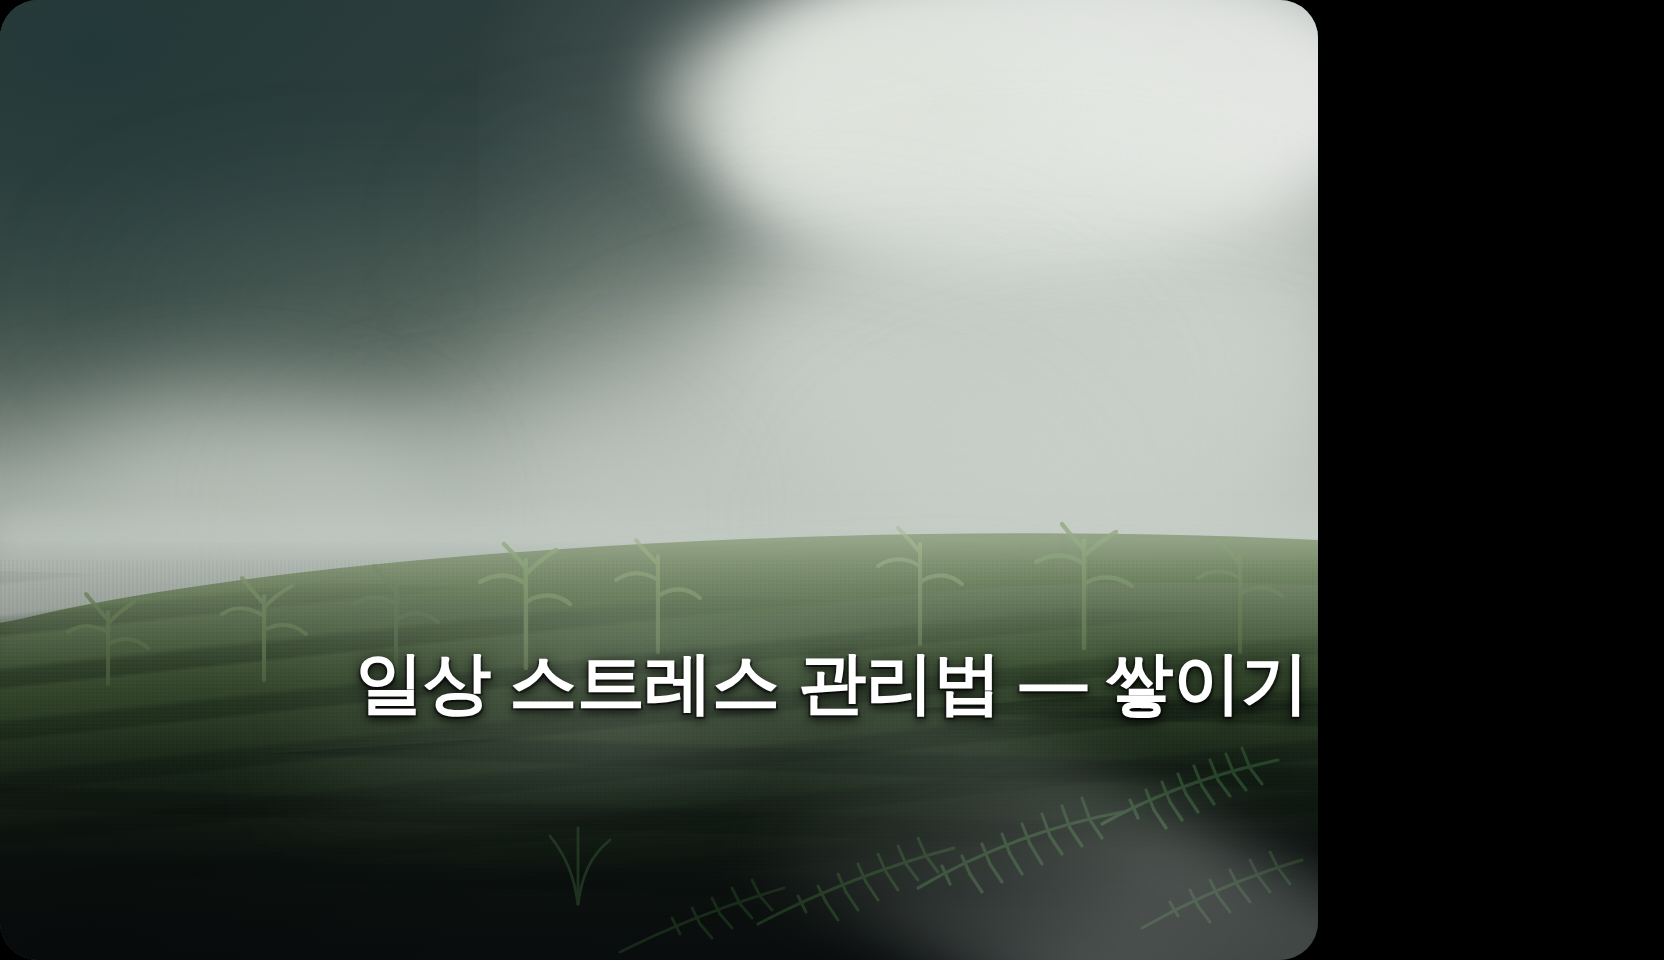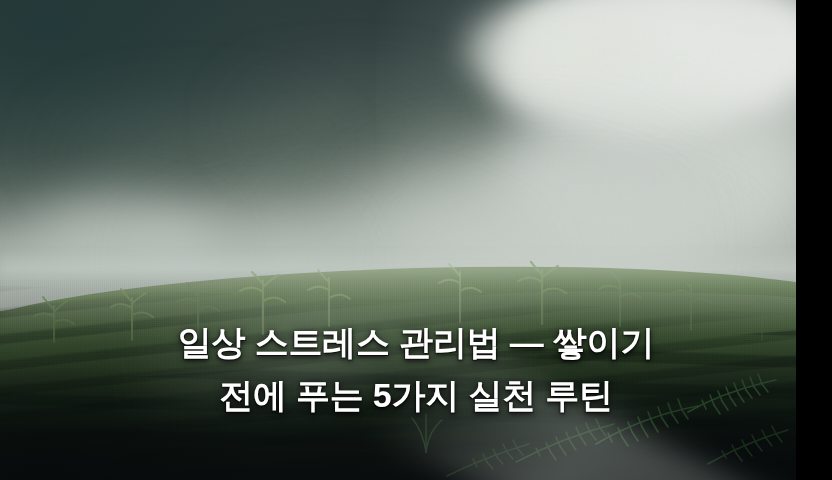--- a/index.html
+++ b/index.html
@@ -3,25 +3,26 @@
 <meta charset="utf-8">
 <title>Thumbnail</title>
 <style>
   html, body {
     margin: 0;
     padding: 0;
     background: #000;
   }
   #stage {
     position: relative;
-    width: 796px;
+    width: 659px;
     height: 480px;
     overflow: hidden;
     font-family: "Liberation Sans", "DejaVu Sans", sans-serif;
     background: #2d3c3c;
+    border-radius: 19px;
   }
 
   
   .sky {
     position: absolute;
     left: 0; top: 0;
     width: 832px; height: 340px;
     background:
       linear-gradient(180deg,
         #2c3b3b 0%,
@@ -521,16 +522,15 @@
         </g>
       </svg>
     </div>
   </div>
 
   <div class="mist-streak"></div>
   <div class="mist-streak2"></div>
 
   <div class="title">
     <span class="line">일상 스트레스 관리법 — 쌓이기</span>
-    <span class="line">전에 푸는 5가지 실천 루틴</span>
   </div>
 
 </div>
 
 </body></html>

